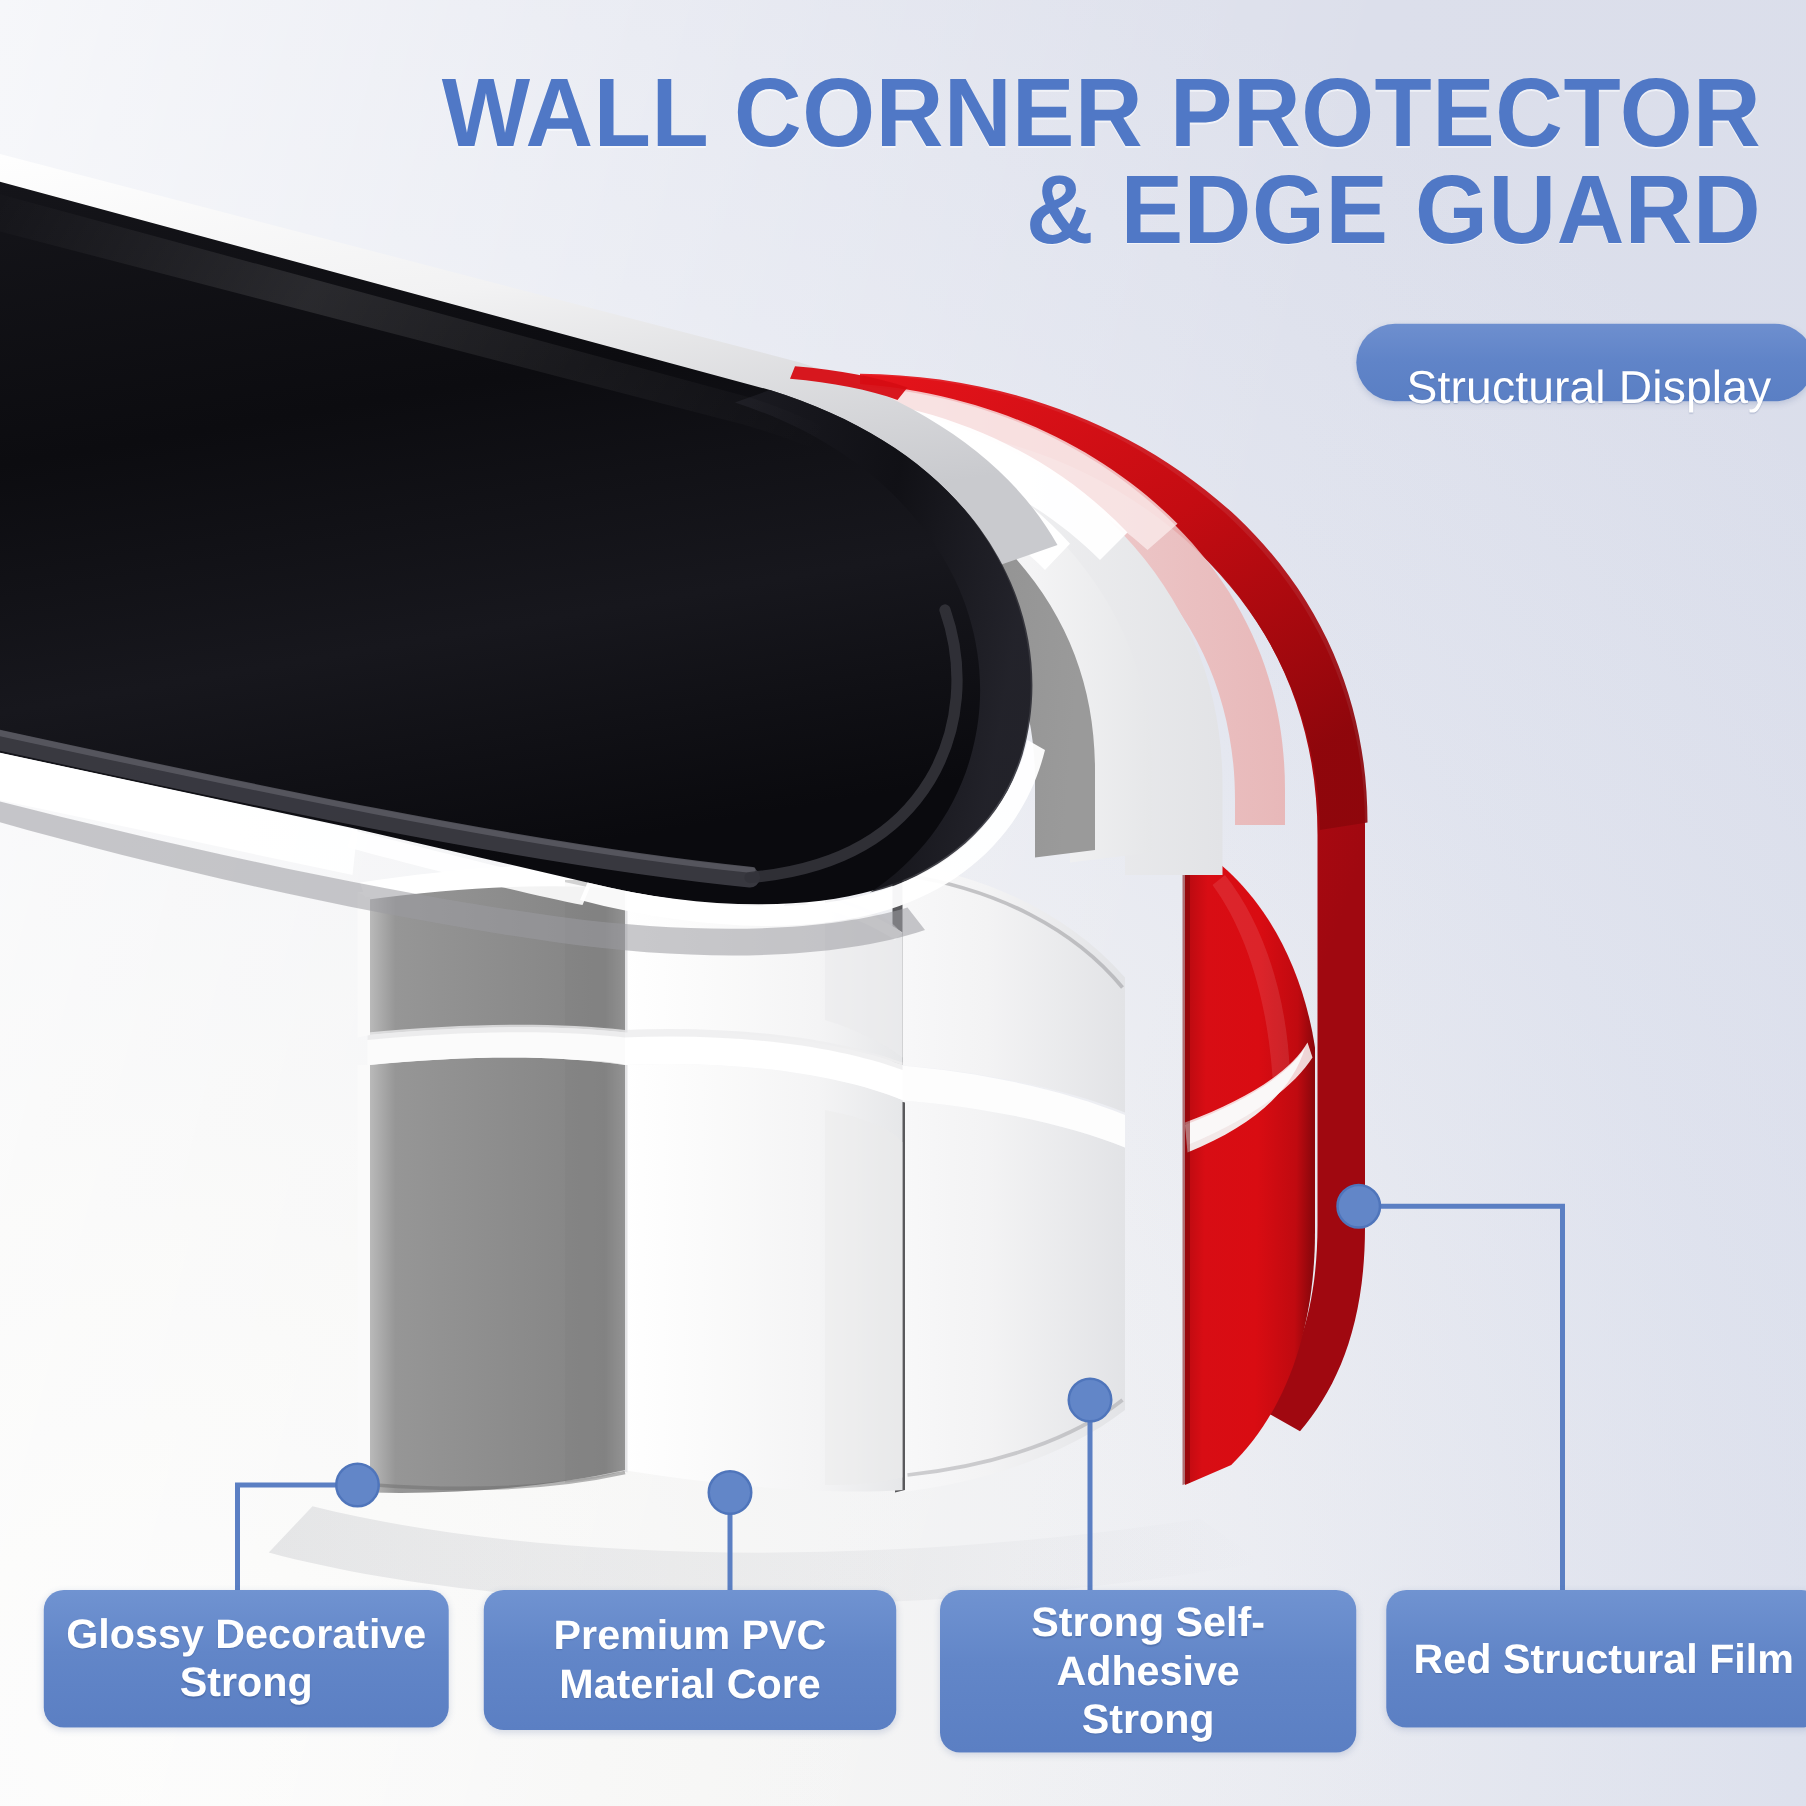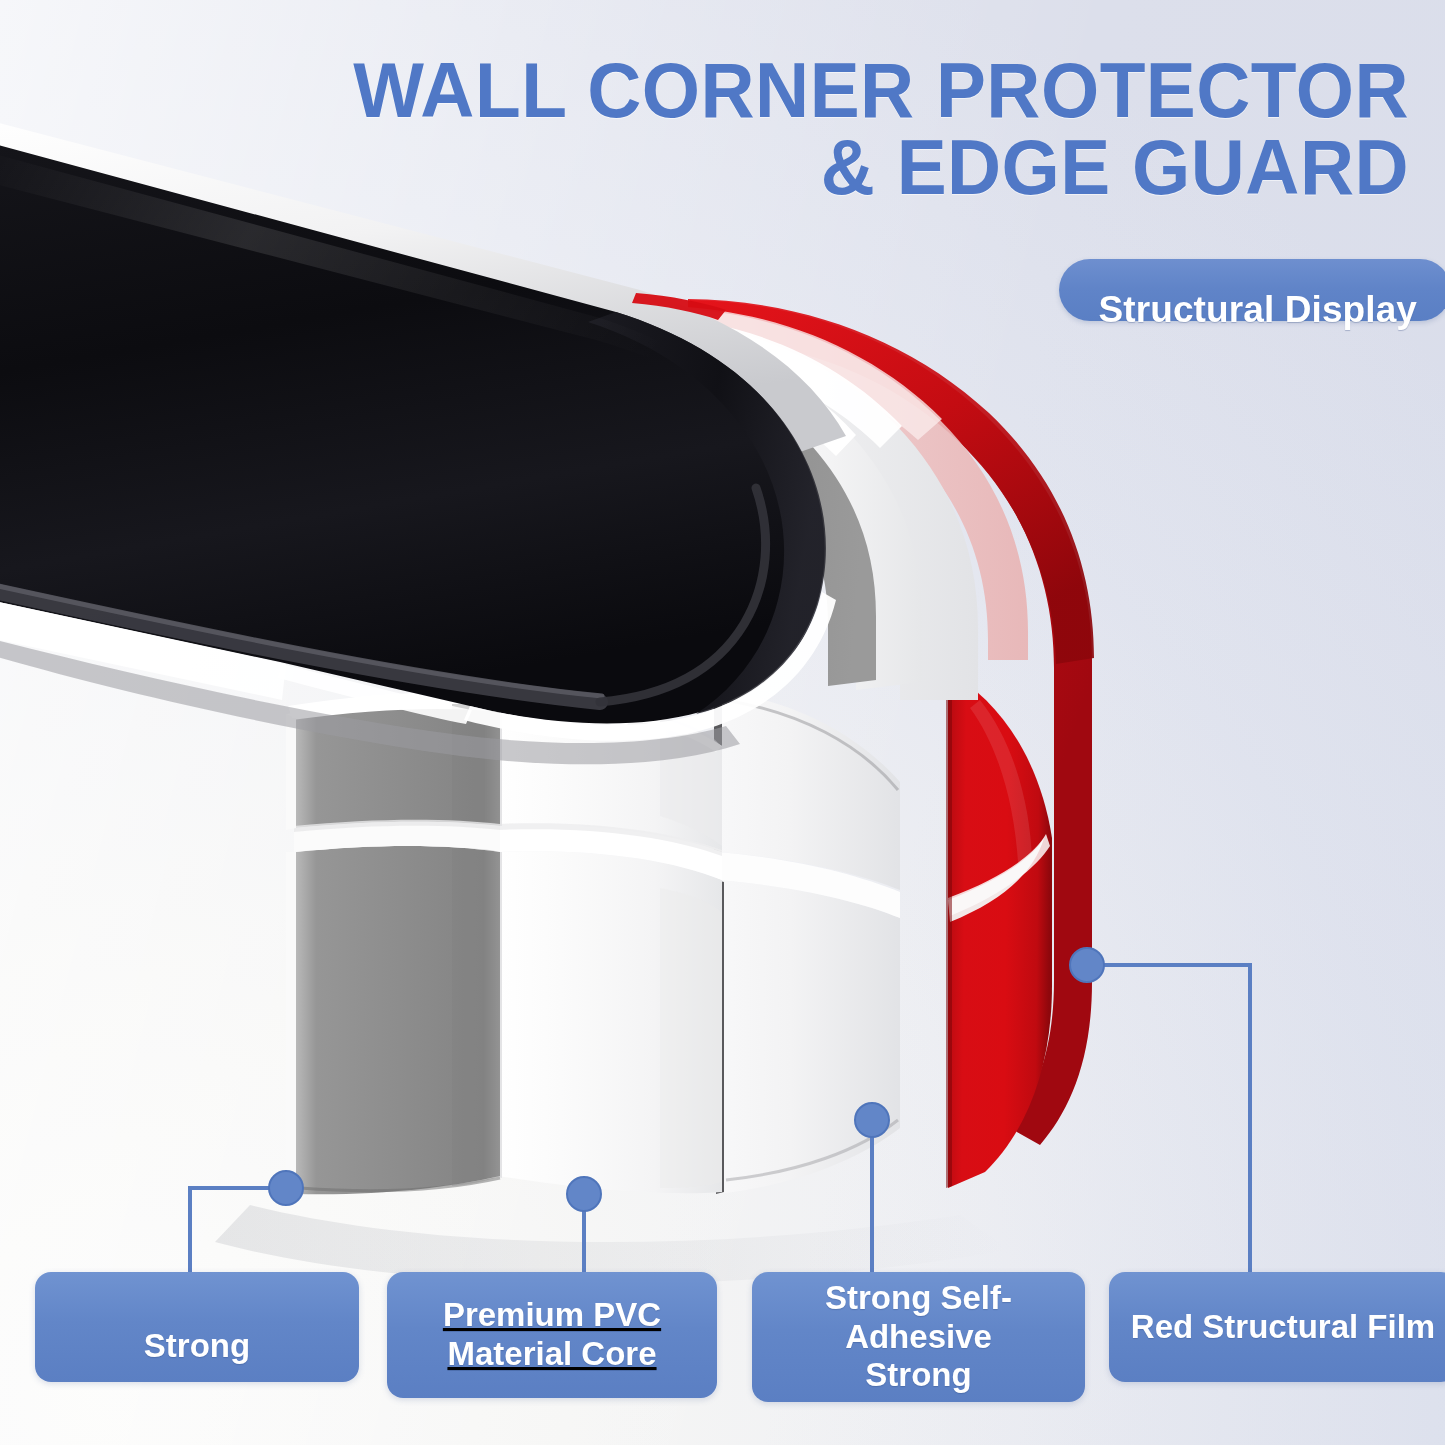--- a/index.html
+++ b/index.html
@@ -60,21 +60,21 @@
     padding: 0 34px 0 40px;
     display: flex;
     align-items: center;
     border-radius: 32px;
     background: linear-gradient(180deg, #6e8fcf 0%, #6084c8 48%, #5a7fc4 100%);
     box-shadow: 0 2px 5px rgba(70,95,150,0.22);
     z-index: 7;
   }
   #badge span {
     font-size: 37px;
-    font-weight: bold;
+    font-weight: normal;
     color: #ffffff;
     white-space: nowrap;
     letter-spacing: 0.1px;
     text-shadow: 0 1px 1px rgba(45,70,125,0.30);
     margin-top: 40px;
   }
 
   
   #art {
     position: absolute;
@@ -107,21 +107,21 @@
     padding: 6px 10px;
   }
   .label-box .lbl {
     font-size: 33px;
     font-weight: bold;
     line-height: 1.17;
     color: #ffffff;
     text-shadow: 0 1px 1px rgba(45,70,125,0.32);
   }
   #label-1 { left: 35px;   top: 1272px; width: 324px;  height: 110px; }
-  #label-2 { left: 387px;  top: 1272px; width: 330px;  height: 126px; text-decoration: underline; }
+  #label-2 { left: 387px;  top: 1272px; width: 330px;  height: 112px; }
   #label-3 { left: 752px;  top: 1272px; width: 333px;  height: 130px; }
   #label-4 { left: 1109px; top: 1272px; width: 348px;  height: 110px; }
 </style>
 </head>
 <body>
 
 <div id="page">
 
   <div id="bg-gradient"></div>
   <div id="bg-sheen"></div>
@@ -429,21 +429,21 @@
     <g fill="#6286c8" stroke="#4f75bb" stroke-width="2">
       <circle cx="286" cy="1188" r="17"></circle>
       <circle cx="584" cy="1194" r="17"></circle>
       <circle cx="872" cy="1120" r="17"></circle>
       <circle cx="1087" cy="965" r="17"></circle>
     </g>
   </svg>
 
   <div class="label-box" id="label-1">
     <div class="lbl">
-      <br>
+      <span>Glossy Decorative</span><br>
       <span>Strong</span>
     </div>
   </div>
 
   <div class="label-box" id="label-2">
     <div class="lbl">
       <span>Premium PVC</span><br>
       <span>Material Core</span>
     </div>
   </div>

